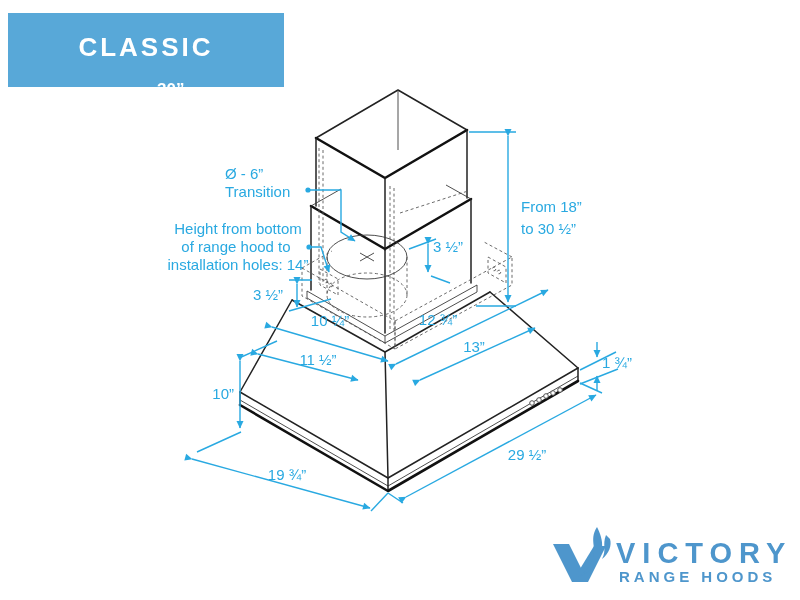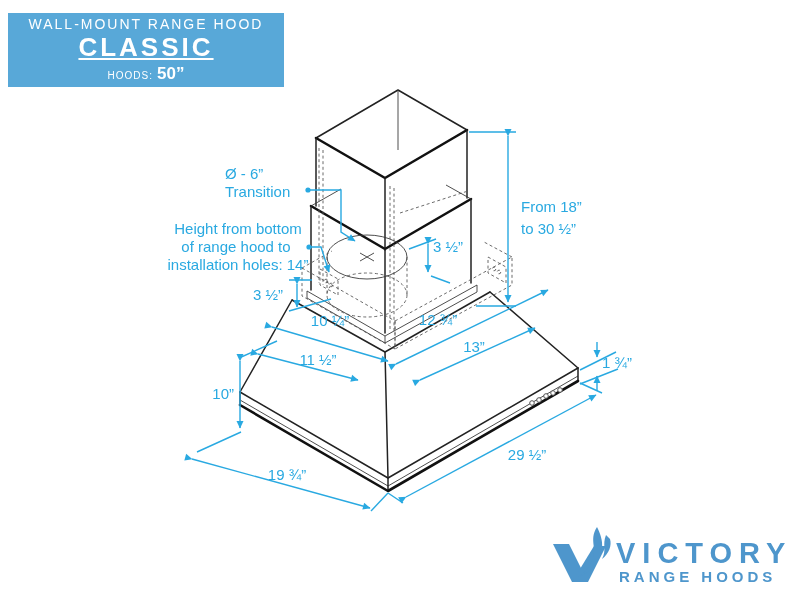--- a/index.html
+++ b/index.html
@@ -5,24 +5,24 @@
   html,body{margin:0;padding:0;}
   body{
     width:800px;height:600px;position:relative;background:#ffffff;overflow:hidden;
     font-family:"Liberation Sans","DejaVu Sans",sans-serif;
     --header-bg:#58A8D8;--accent:#29A9E1;--logo:#4E96CC;--line:#222222;
   }
   .header-box{
     position:absolute;left:8px;top:13px;width:276px;height:74px;
     background:var(--header-bg);color:#ffffff;
     display:flex;flex-direction:column;align-items:center;justify-content:center;
-    gap:2px;text-align:right;
+    gap:18px;text-align:right;
   }
   .header-type{font-size:14px;letter-spacing:2px;font-weight:400;}
-  .header-model{font-size:26px;font-weight:700;letter-spacing:3px;line-height:1.05;text-decoration:underline;}
+  .header-model{font-size:26px;font-weight:700;letter-spacing:3px;line-height:1.05;}
   .header-size{font-size:10px;letter-spacing:1px;display:flex;align-items:baseline;gap:4px;}
   .header-size b{font-size:17px;font-weight:700;letter-spacing:0;}
   svg{position:absolute;left:0;top:0;}
   .ln{stroke:var(--line);stroke-width:1.5;fill:none;stroke-linejoin:round;stroke-linecap:round;}
   .lnb{stroke:#111;stroke-width:2.6;fill:none;stroke-linejoin:round;stroke-linecap:round;}
   .lnt{stroke:#3a3a3a;stroke-width:0.9;fill:none;}
   .dash{stroke:#5a5a5a;stroke-width:0.9;fill:none;stroke-dasharray:3 2.6;}
   .dim{stroke:var(--accent);stroke-width:1.4;fill:none;}
   .dimtext{fill:var(--accent);font-size:15px;}
   .notetext{fill:var(--accent);font-size:15px;}
@@ -30,21 +30,21 @@
   .logo-tag{fill:var(--logo);font-size:15px;font-weight:700;letter-spacing:4px;}
 </style>
 </head>
 <body style="--header-bg: #58A8D8; --accent: #29A9E1; --logo: #4E96CC; --line: #222222;">
 
 <div class="header-box">
   <div class="header-type">WALL-MOUNT RANGE HOOD</div>
   <div class="header-model">CLASSIC</div>
   <div class="header-size">
     <span>HOODS:</span>
-    <b>50”</b>
+    <b>30”</b>
   </div>
 </div>
 
 <svg width="800" height="600" viewBox="0 0 800 600">
   <defs>
     <marker id="arr" markerWidth="9" markerHeight="8" refX="7.5" refY="4" orient="auto" markerUnits="userSpaceOnUse">
       <path d="M0.5,0.5 L8,4 L0.5,7.5 Z" fill="#29A9E1"></path>
     </marker>
   </defs>
 

